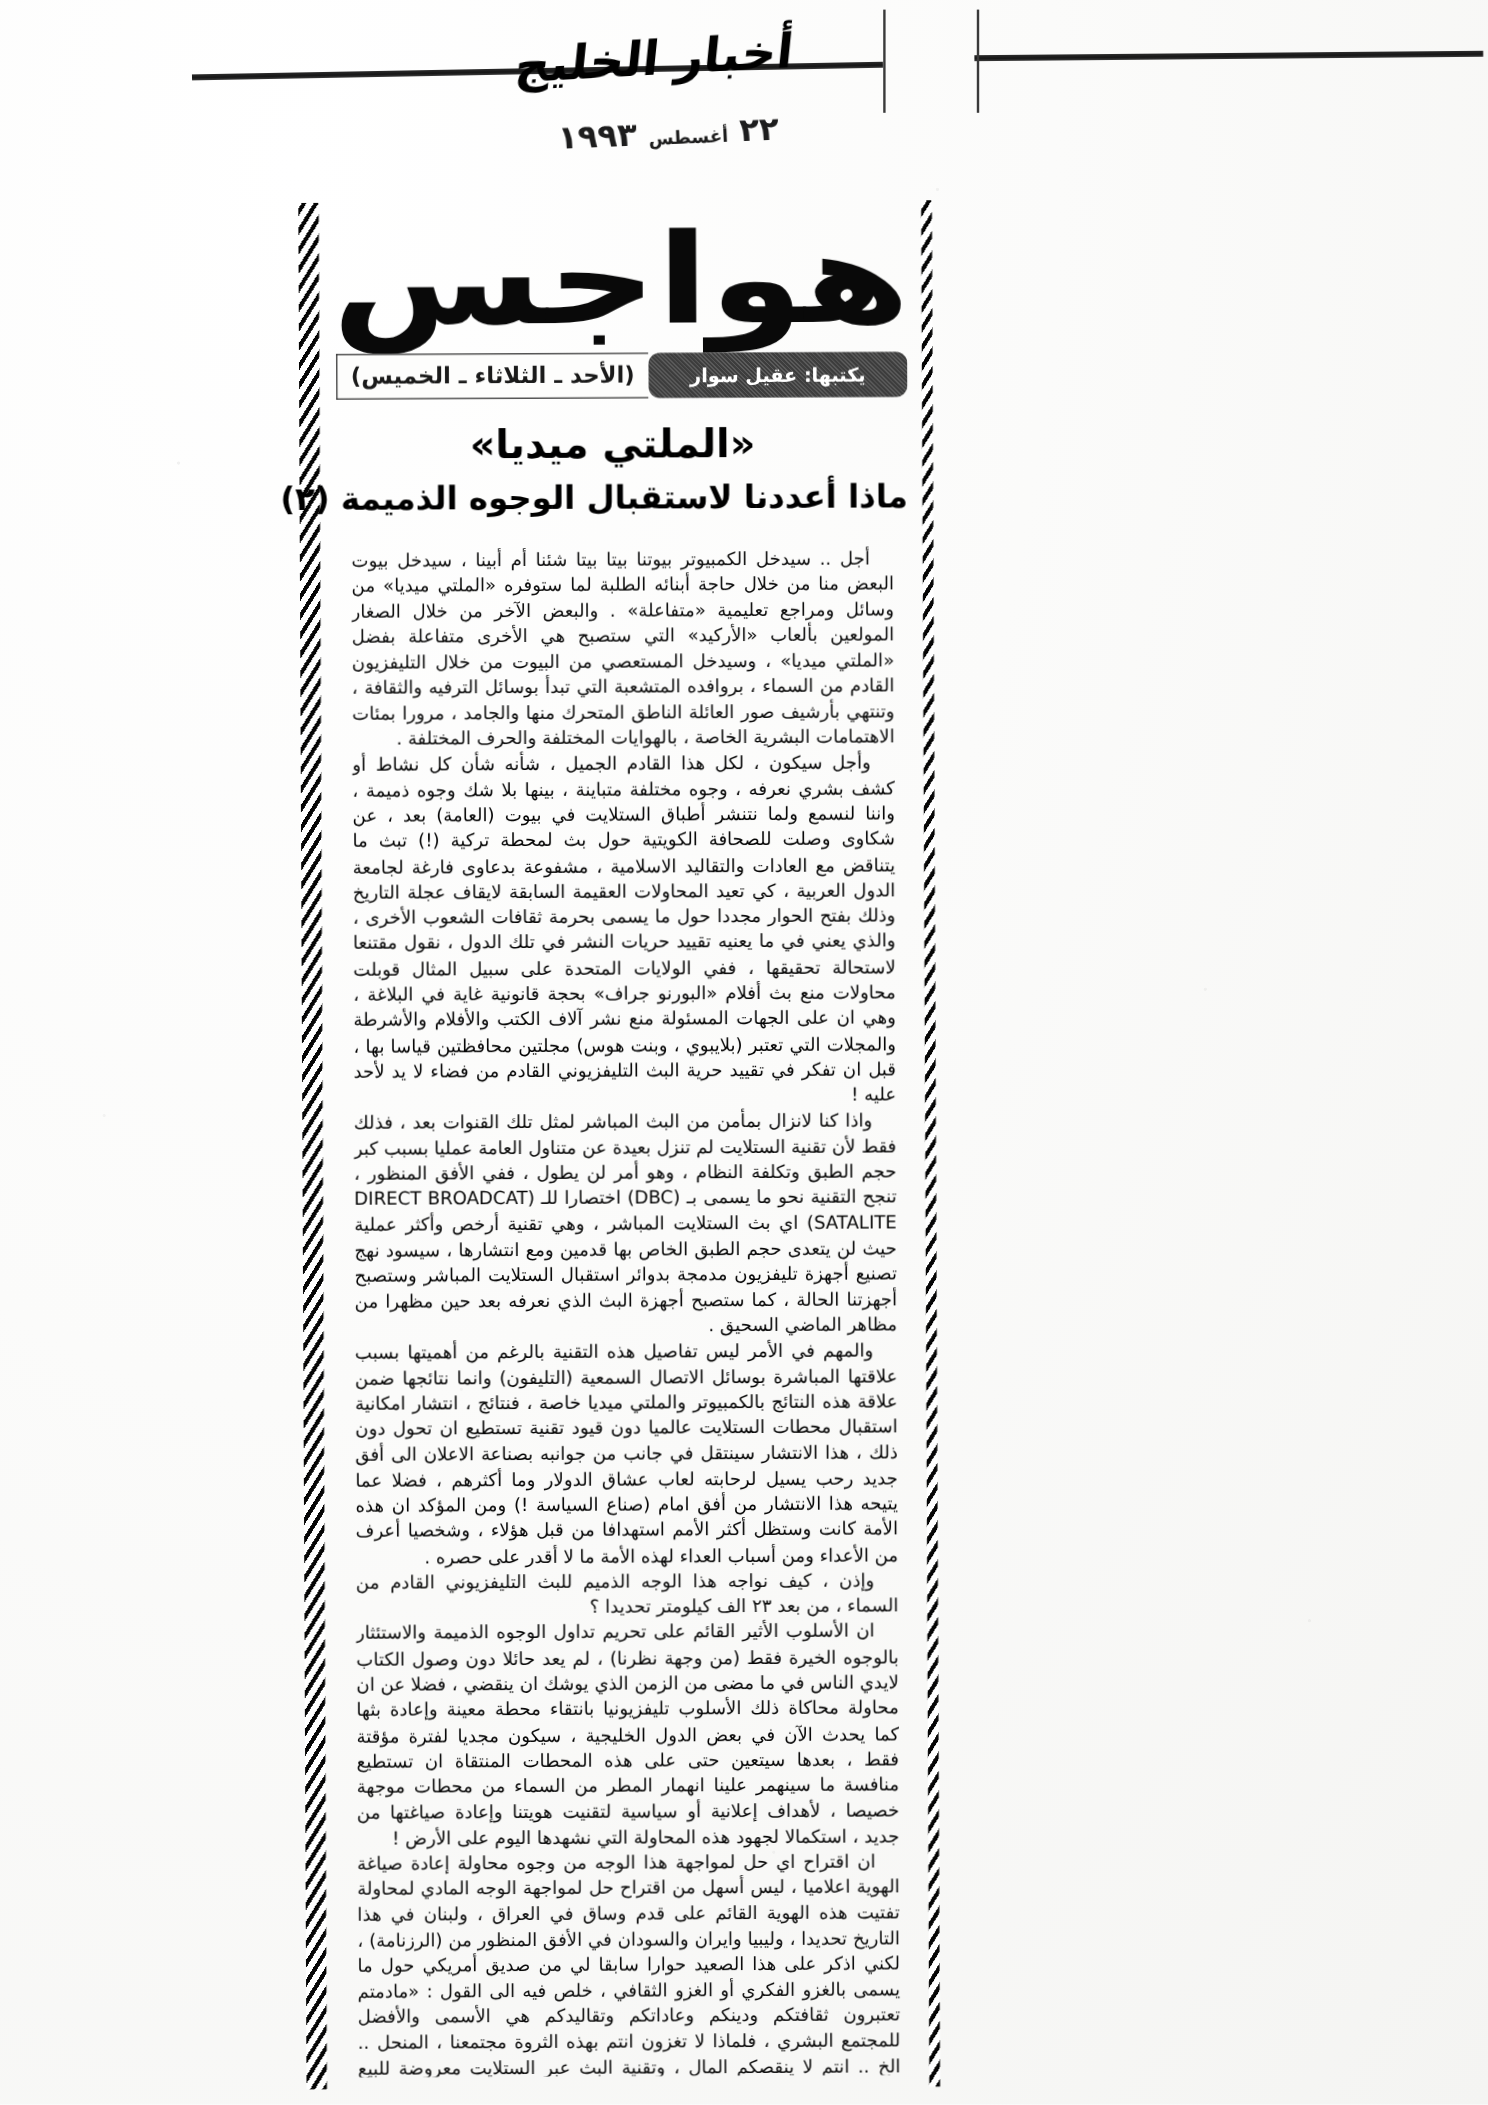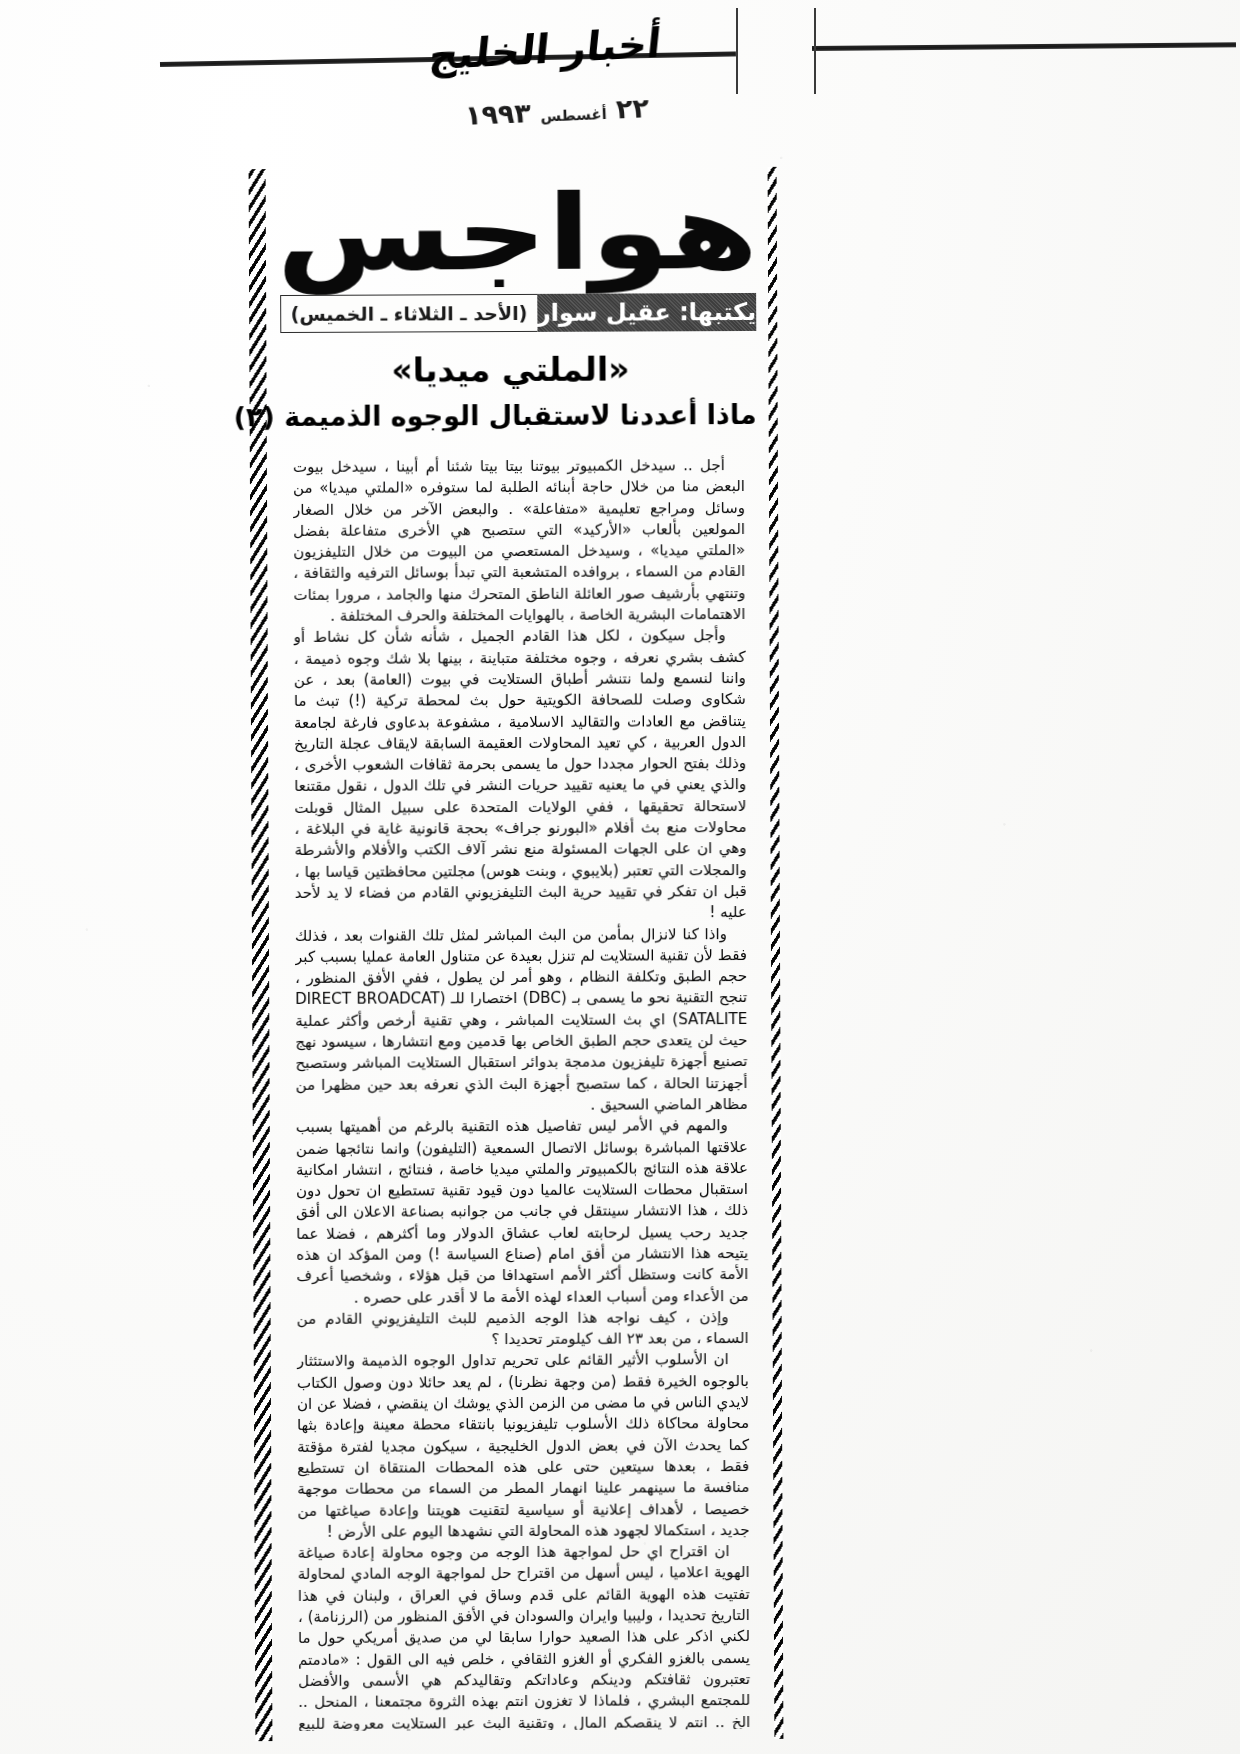--- a/index.html
+++ b/index.html
@@ -106,25 +106,26 @@
   #byline-row{
     position:absolute;left:14px;right:12px;top:126px;height:38px;
     display:flex;flex-direction:row;
   }
   #byline-author{
     flex:0 0 216px;
     background:#4a4a4a;
     background-image:repeating-linear-gradient(
       45deg, rgba(255,255,255,.12) 0 1px, rgba(0,0,0,.10) 1px 2.5px);
     color:#ffffff;
-    font-size:24px;font-weight:700;
+    font-size:16px;font-weight:700;
     display:flex;align-items:center;justify-content:center;
     letter-spacing:0px;
     filter:blur(.25px) contrast(1.1);
     white-space:nowrap;
+    border-radius:10px;
   }
   #byline-days{
     flex:1 1 auto;
     border:1.6px solid #2a2a2a;
     border-right:none;
     background:#fdfdfc;
     color:#1a1a1a;
     font-size:19px;font-weight:600;
     display:flex;align-items:center;justify-content:center;
     filter:blur(.2px);

